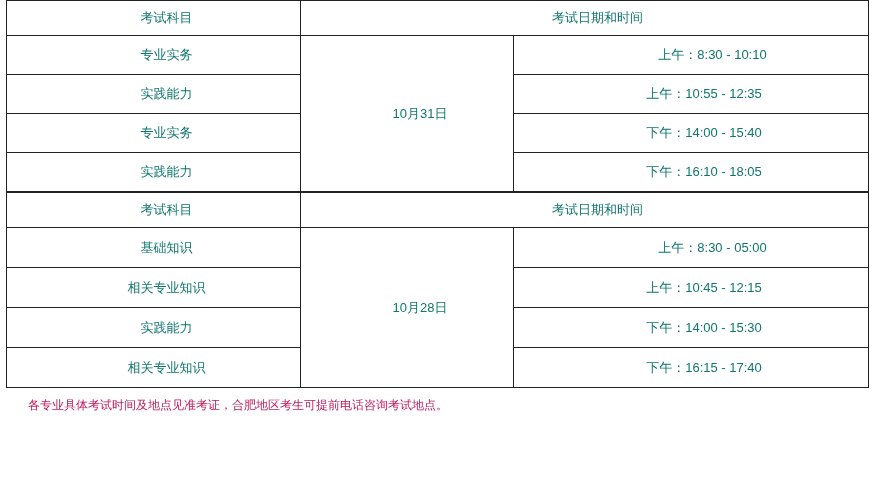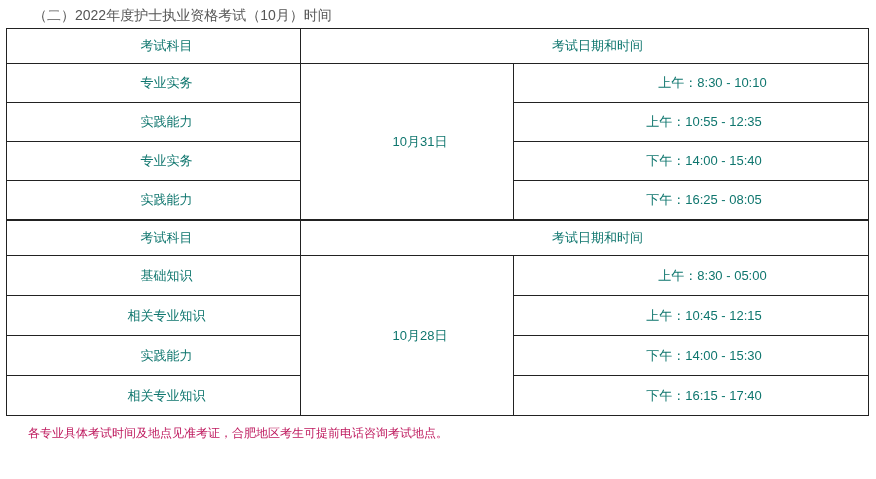--- a/index.html
+++ b/index.html
@@ -59,21 +59,20 @@
     font-size: 12px;
     color: #be185d;
     line-height: 15px;
   }
 </style>
 </head>
 <body>
 
 <main>
 
-  <h3 id="title-1" class="section-title">（二）2022年度护士执业资格考试（10月）时间</h3>
 
   <table id="table-1" class="exam-table">
     <colgroup>
       <col class="col-subject">
         <col class="col-date">
         <col class="col-time">
     </colgroup>
     <tbody>
       <tr class="header-row">
         <td class="subject-header">考试科目</td>
@@ -87,21 +86,21 @@
       <tr>
         <td class="subject-cell">实践能力</td>
         <td class="time-cell">上午：10:55 - 12:35</td>
       </tr>
       <tr>
         <td class="subject-cell">专业实务</td>
         <td class="time-cell">下午：14:00 - 15:40</td>
       </tr>
       <tr>
         <td class="subject-cell">实践能力</td>
-        <td class="time-cell">下午：16:25 - 08:05</td>
+        <td class="time-cell">下午：16:10 - 18:05</td>
       </tr>
     </tbody>
   </table>
 
 
   <table id="table-2" class="exam-table">
     <colgroup>
       <col class="col-subject">
         <col class="col-date">
         <col class="col-time">

